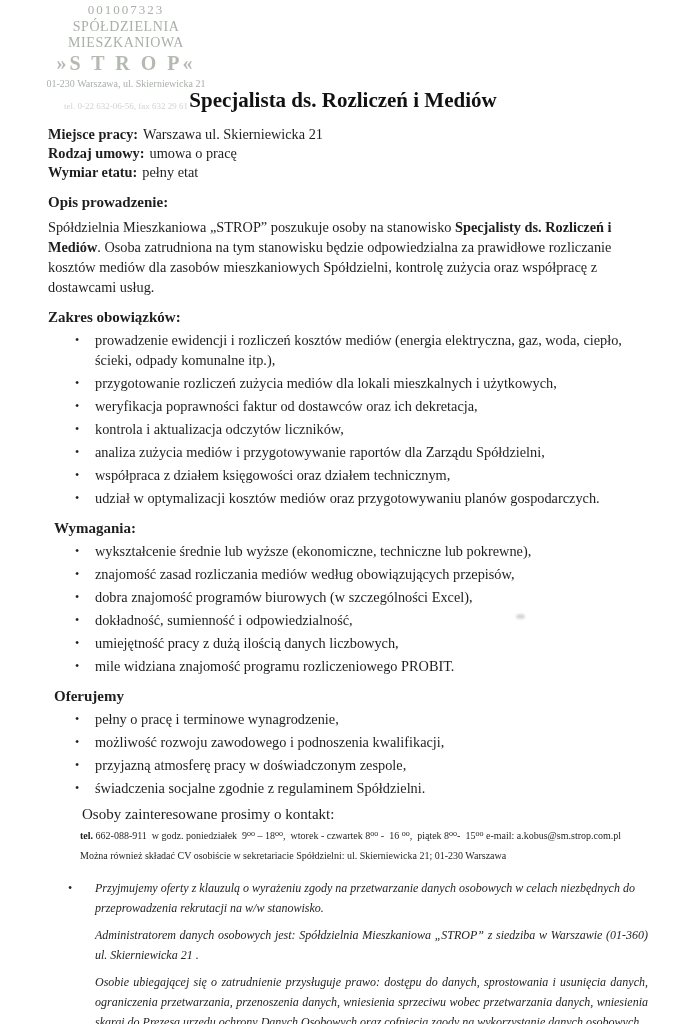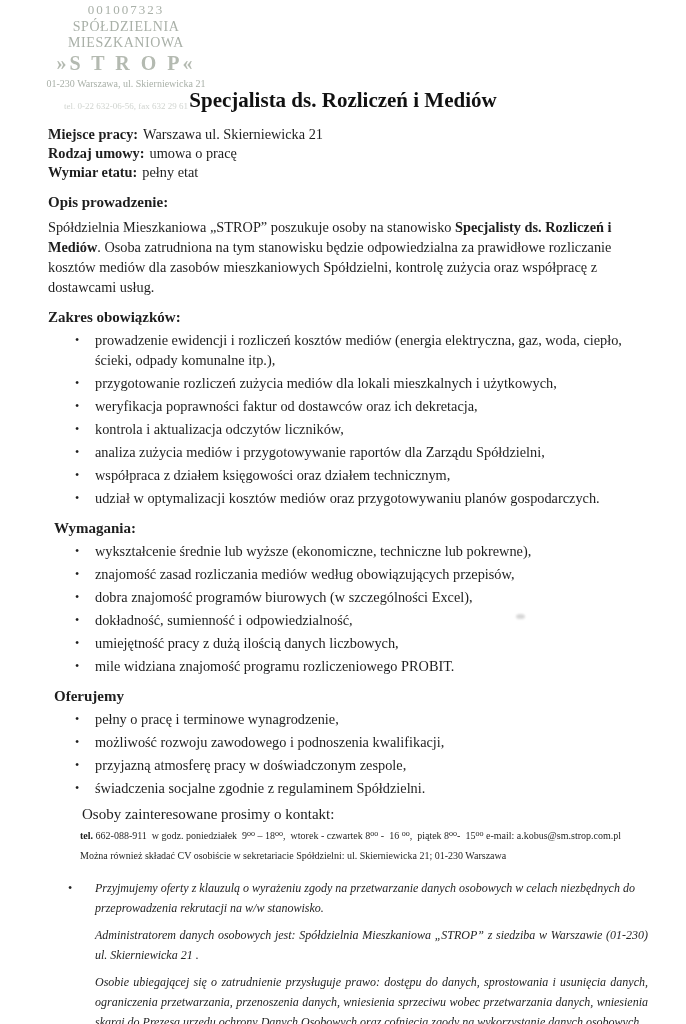--- a/index.html
+++ b/index.html
@@ -126,18 +126,18 @@
     <li>świadczenia socjalne zgodnie z regulaminem Spółdzielni.</li>
   </ul>
 
   <div class="contact">
     <div class="contact-h">Osoby zainteresowane prosimy o kontakt:</div>
     <p class="contact-body" style="margin:2px 0 0 0;"><span class="contact-tel">tel.</span><span> 662-088-911  w godz. poniedziałek  9⁰⁰ – 18⁰⁰,  wtorek - czwartek 8⁰⁰ -  16 ⁰⁰,  piątek 8⁰⁰-  15⁰⁰ e-mail: a.kobus@sm.strop.com.pl Można również składać CV osobiście w sekretariacie Spółdzielni: ul. Skierniewicka 21; 01-230 Warszawa</span></p>
   </div>
 
   <div class="footer">
     <div class="f-item bulleted">Przyjmujemy oferty z klauzulą o wyrażeniu zgody na przetwarzanie danych osobowych w celach niezbędnych do przeprowadzenia rekrutacji na w/w stanowisko.</div>
-    <div class="f-item justified">Administratorem danych osobowych jest: Spółdzielnia Mieszkaniowa „STROP” z siedziba w Warszawie (01-230) ul. Skierniewicka 21 .</div>
+    <div class="f-item justified">Administratorem danych osobowych jest: Spółdzielnia Mieszkaniowa „STROP” z siedziba w Warszawie (01-360) ul. Skierniewicka 21 .</div>
     <div class="f-item justified">Osobie ubiegającej się o zatrudnienie przysługuje prawo: dostępu do danych, sprostowania i usunięcia danych, ograniczenia przetwarzania, przenoszenia danych, wniesienia sprzeciwu wobec przetwarzania danych, wniesienia skargi do Prezesa urzędu ochrony Danych Osobowych oraz cofnięcia zgody na wykorzystanie danych osobowych.</div>
   </div>
 
   <div class="smudge"></div>
 </div>
 
 </body></html>

